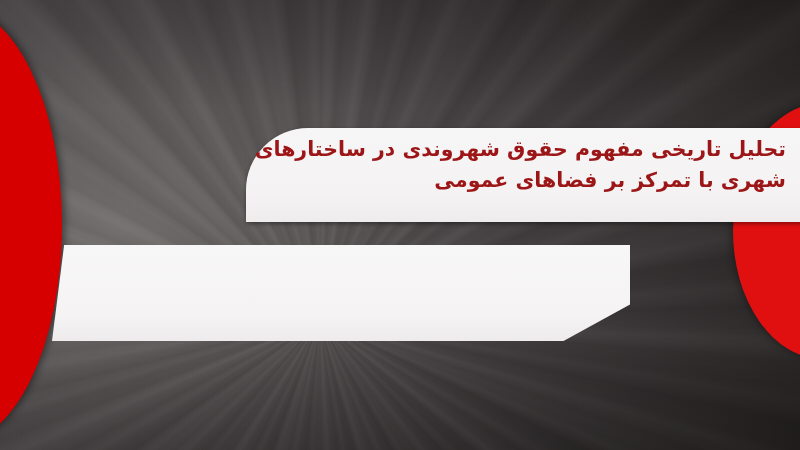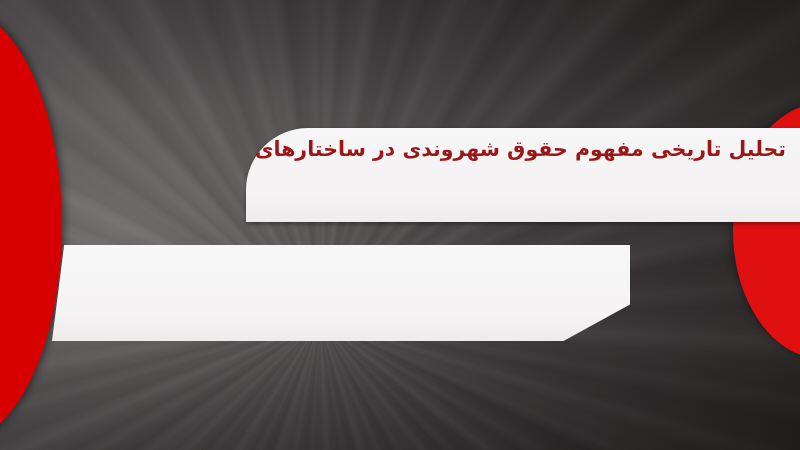--- a/index.html
+++ b/index.html
@@ -143,19 +143,20 @@
   <div class="bg-base"></div>
   <div class="bg-rays"></div>
   <div class="bg-rays-2"></div>
   <div class="bg-vignette"></div>
 
   <div class="ellipse-left"></div>
   <div class="ellipse-right"></div>
 
   <div class="title-box">
     <div class="title-line">تحلیل تاریخی مفهوم حقوق شهروندی در ساختارهای</div>
+    <div class="title-line">شهری با تمرکز بر فضاهای عمومی</div>
   </div>
 
   <div class="subtitle-box">
     <div class="subtitle-text"></div>
   </div>
 
 </div>
 
 </body></html>

